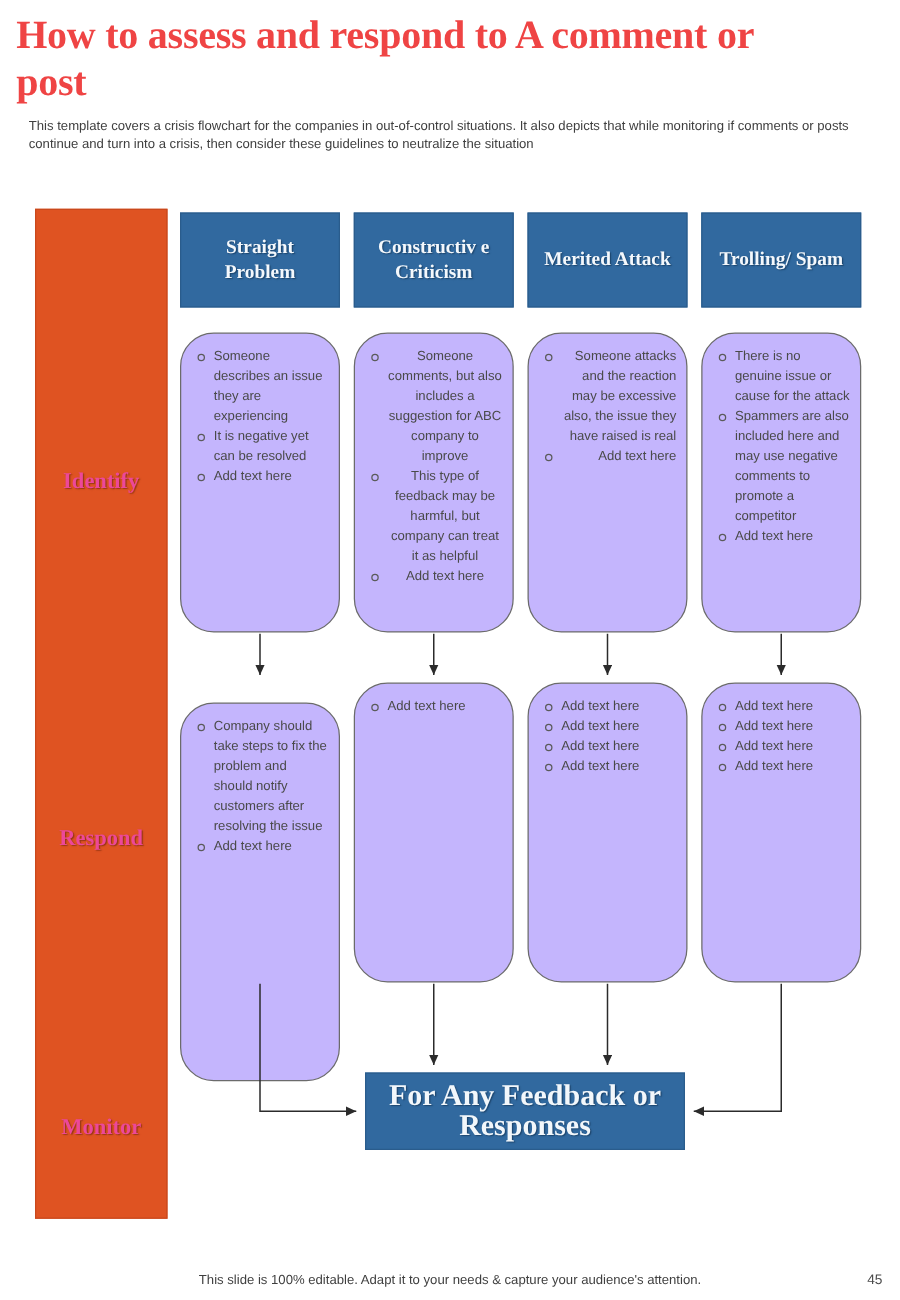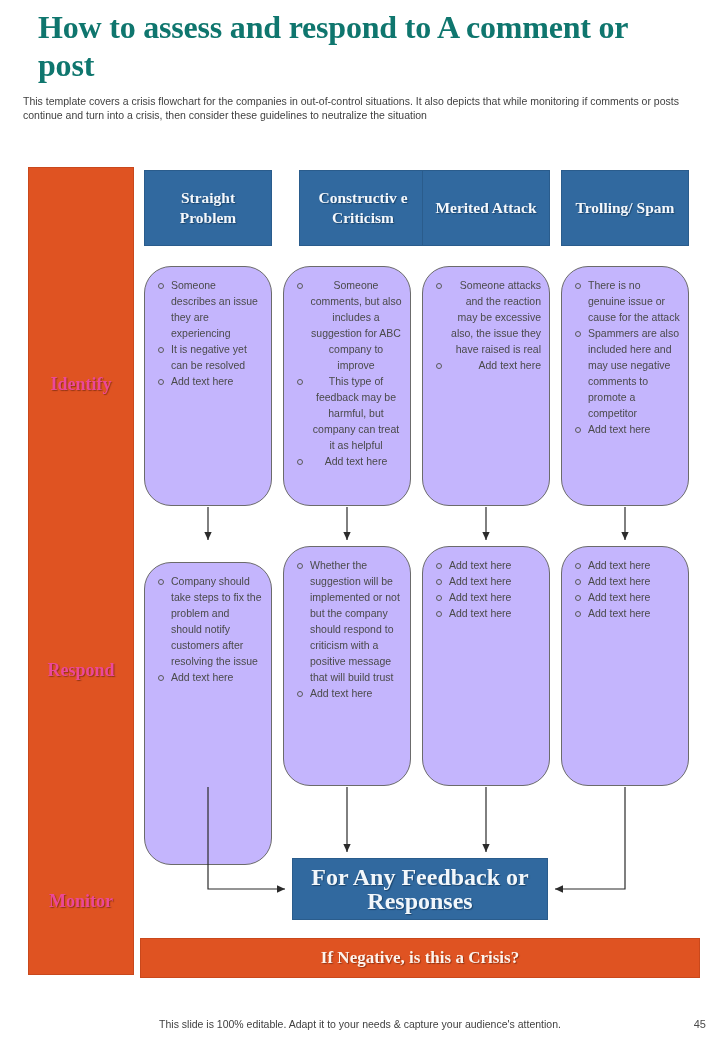--- a/index.html
+++ b/index.html
@@ -11,28 +11,28 @@
     width: 720px;
     height: 1040px;
     position: relative;
     font-family: "Liberation Sans", sans-serif;
     overflow: hidden;
   }
 
   
   .slide-title {
     position: absolute;
-    left: 38px;
+    left: 13px;
     top: 8px;
     width: 600px;
     font-family: "Liberation Serif", serif;
     font-weight: bold;
     font-size: 32px;
     line-height: 38px;
-    color: #0f766e;
+    color: #ef4444;
     letter-spacing: -0.2px;
   }
   .slide-subtitle {
     position: absolute;
     left: 23px;
     top: 94px;
     width: 662px;
     font-family: "Liberation Sans", sans-serif;
     font-size: 10.5px;
     line-height: 14px;
@@ -210,21 +210,21 @@
 
   <div class="slide-title">How to assess and respond to A comment or post</div>
   <div class="slide-subtitle">This template covers a crisis flowchart for the companies in out-of-control situations. It also depicts that while monitoring if comments or posts continue and turn into a crisis, then consider these guidelines to neutralize the situation</div>
 
   <div class="stage-rail"></div>
   <div class="stage-label stage-identify">Identify</div>
   <div class="stage-label stage-respond">Respond</div>
   <div class="stage-label stage-monitor">Monitor</div>
 
   <div class="col-head" style="left:144px; width:128px;">Straight Problem</div>
-  <div class="col-head" style="left:283px; width:128px;margin-left:16px;">Constructiv e Criticism</div>
+  <div class="col-head" style="left:283px; width:128px;">Constructiv e Criticism</div>
   <div class="col-head" style="left:422px; width:128px;">Merited Attack</div>
   <div class="col-head" style="left:561px; width:128px;">Trolling/ Spam</div>
 
   <div class="card" style="left:144px; top:266px; width:128px; height:240px;">
     <ul>
       <li>Someone describes an issue they are experiencing</li>
       <li>It is negative yet can be resolved</li>
       <li>Add text here</li>
     </ul>
   </div>
@@ -254,21 +254,20 @@
 
   <div class="card" style="left:144px; top:518px; width:128px; height:303px;margin-top:44px;">
     <ul>
       <li>Company should take steps to fix the problem and should notify customers after resolving the issue</li>
       <li>Add text here</li>
     </ul>
   </div>
 
   <div class="card" style="left:283px; top:546px; width:128px; height:240px;">
     <ul>
-      <li>Whether the suggestion will be implemented or not but the company should respond to criticism with a positive message that will build trust</li>
       <li>Add text here</li>
     </ul>
   </div>
 
   <div class="card" style="left:422px; top:546px; width:128px; height:240px;">
     <ul>
       <li>Add text here</li>
       <li>Add text here</li>
       <li>Add text here</li>
       <li>Add text here</li>
@@ -301,18 +300,17 @@
 
       <line x1="347" y1="787" x2="347" y2="852" marker-end="url(#ah)"></line>
 
       <line x1="486" y1="787" x2="486" y2="852" marker-end="url(#ah)"></line>
 
       <path d="M625,787 L625,889 L555,889" marker-end="url(#ah)"></path>
     </g>
   </svg>
 
   <div class="feedback-box">For Any Feedback or Responses</div>
-  <div class="crisis-bar">If Negative, is this a Crisis?</div>
 
   <div class="footer-note">This slide is 100% editable. Adapt it to your needs &amp; capture your audience's attention.</div>
   <div class="page-number">45</div>
 
 </div>
 
 </body></html>

